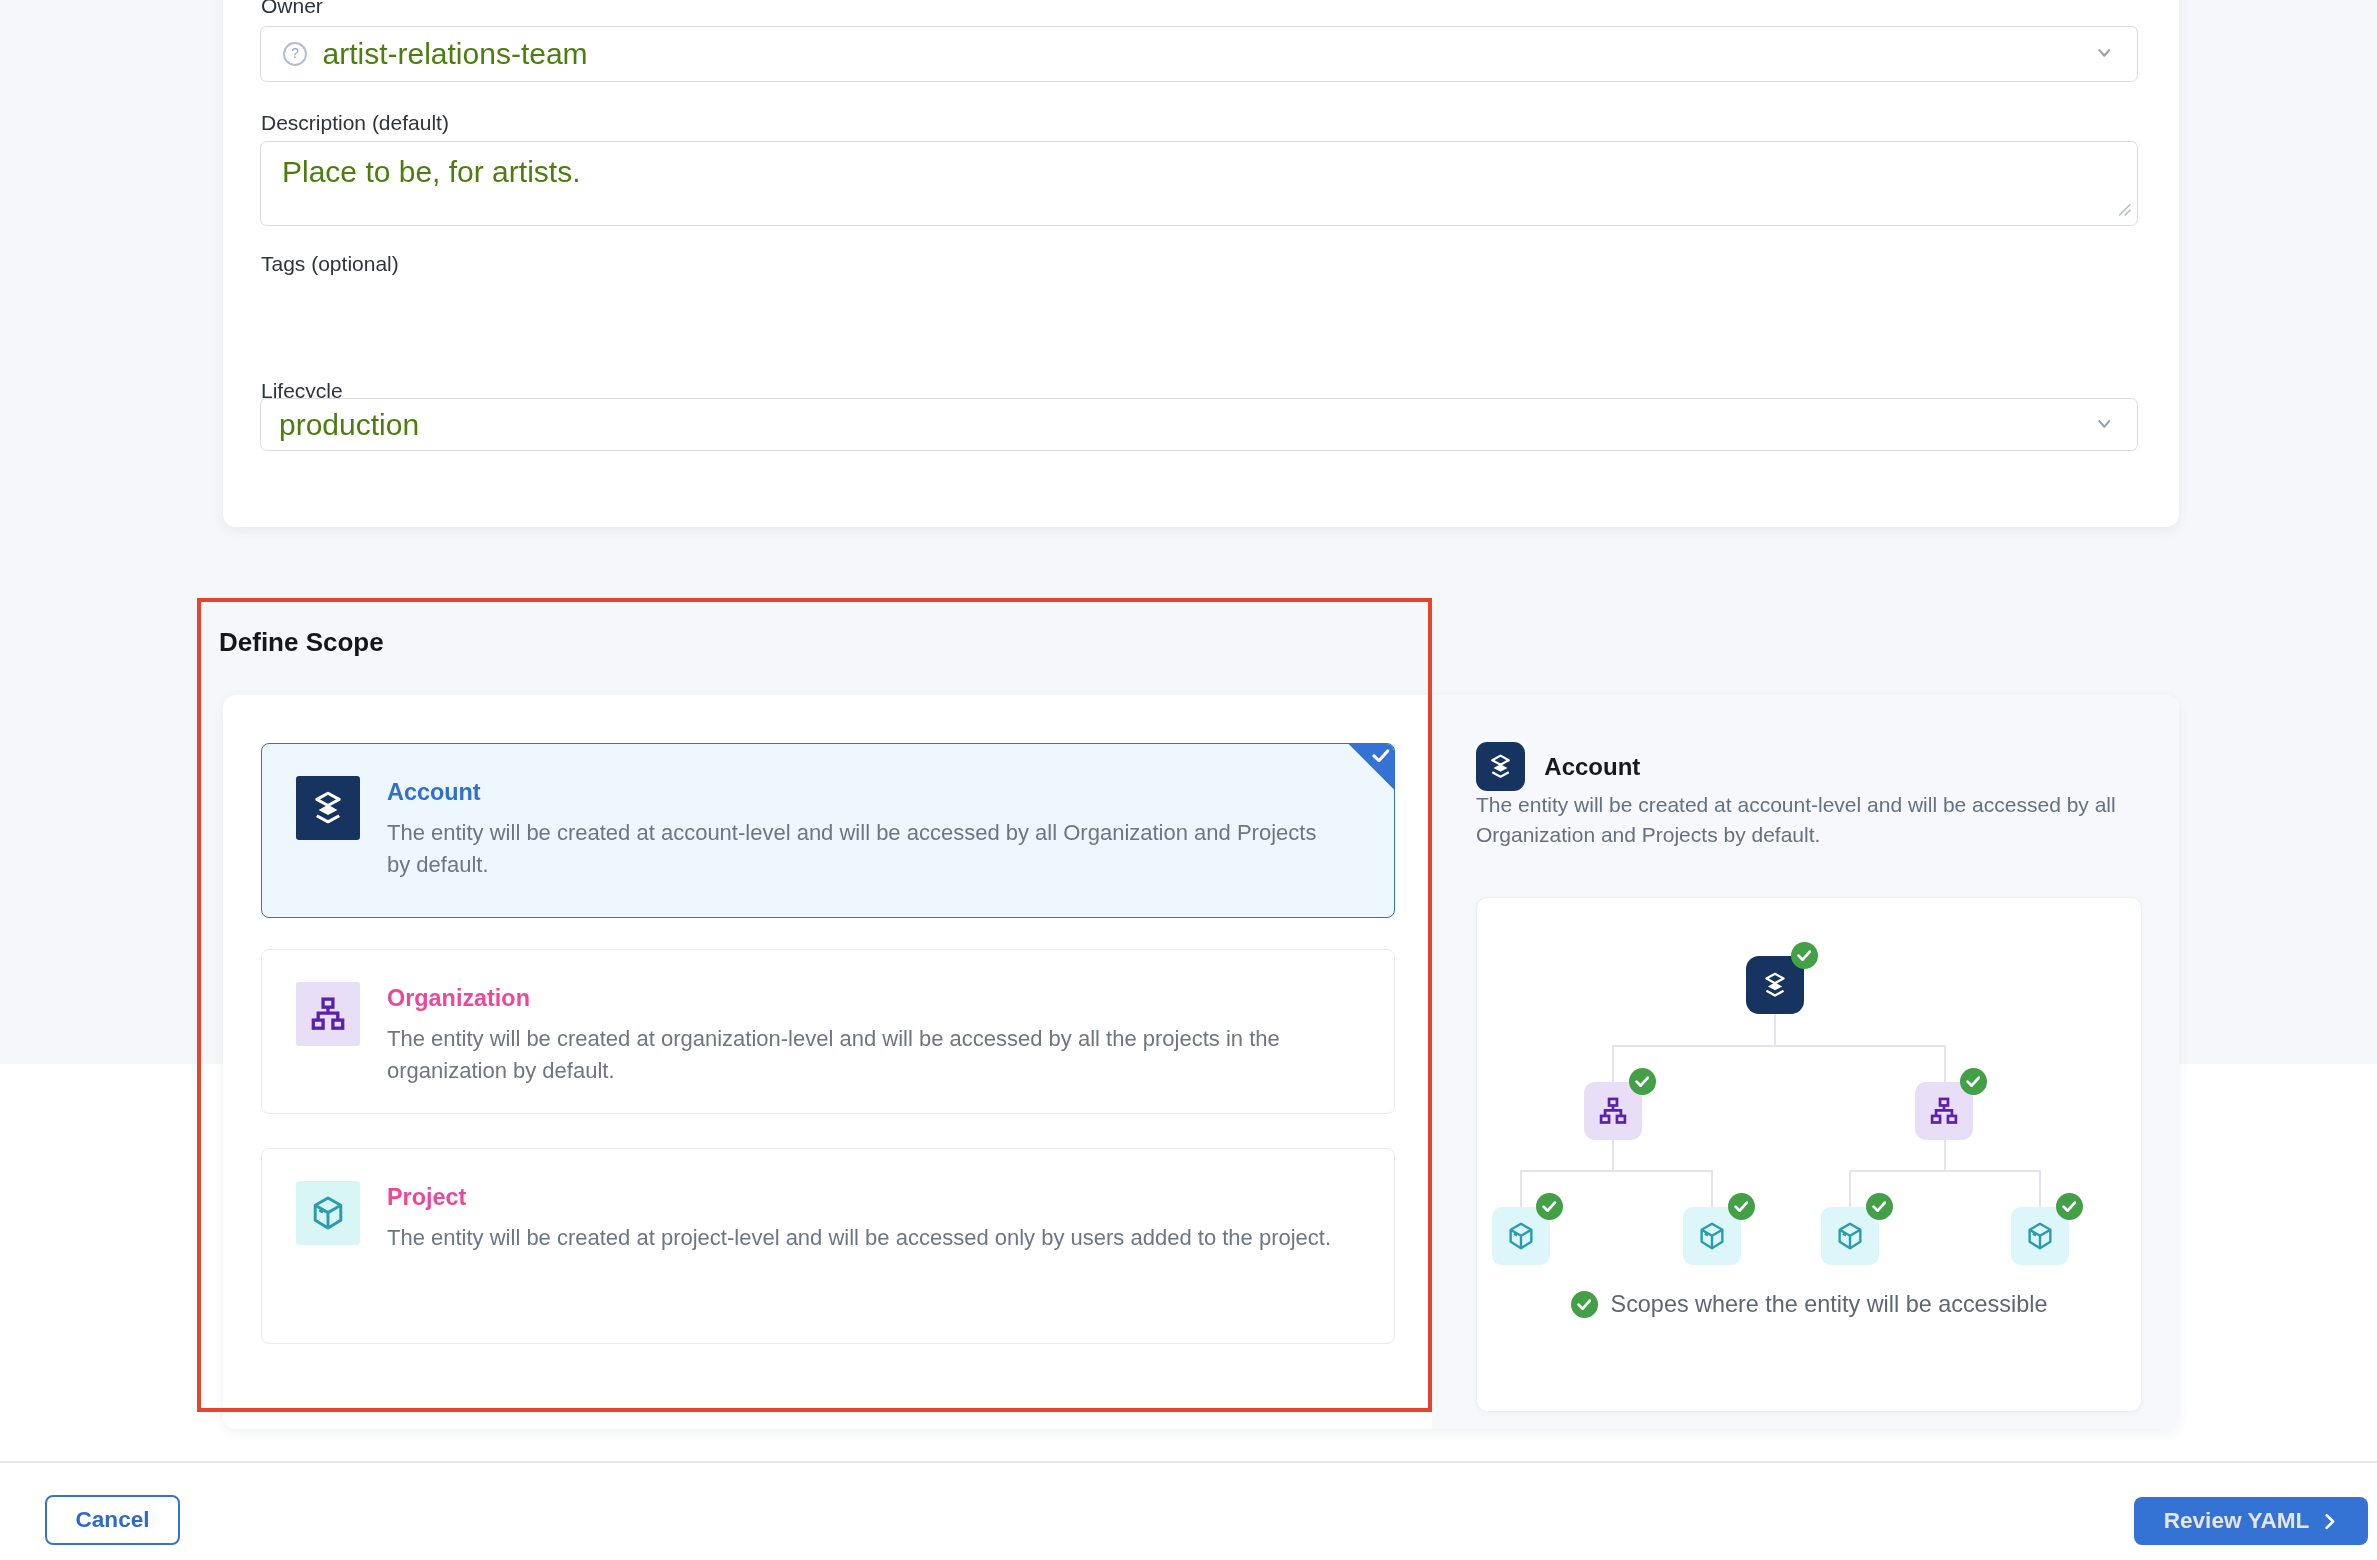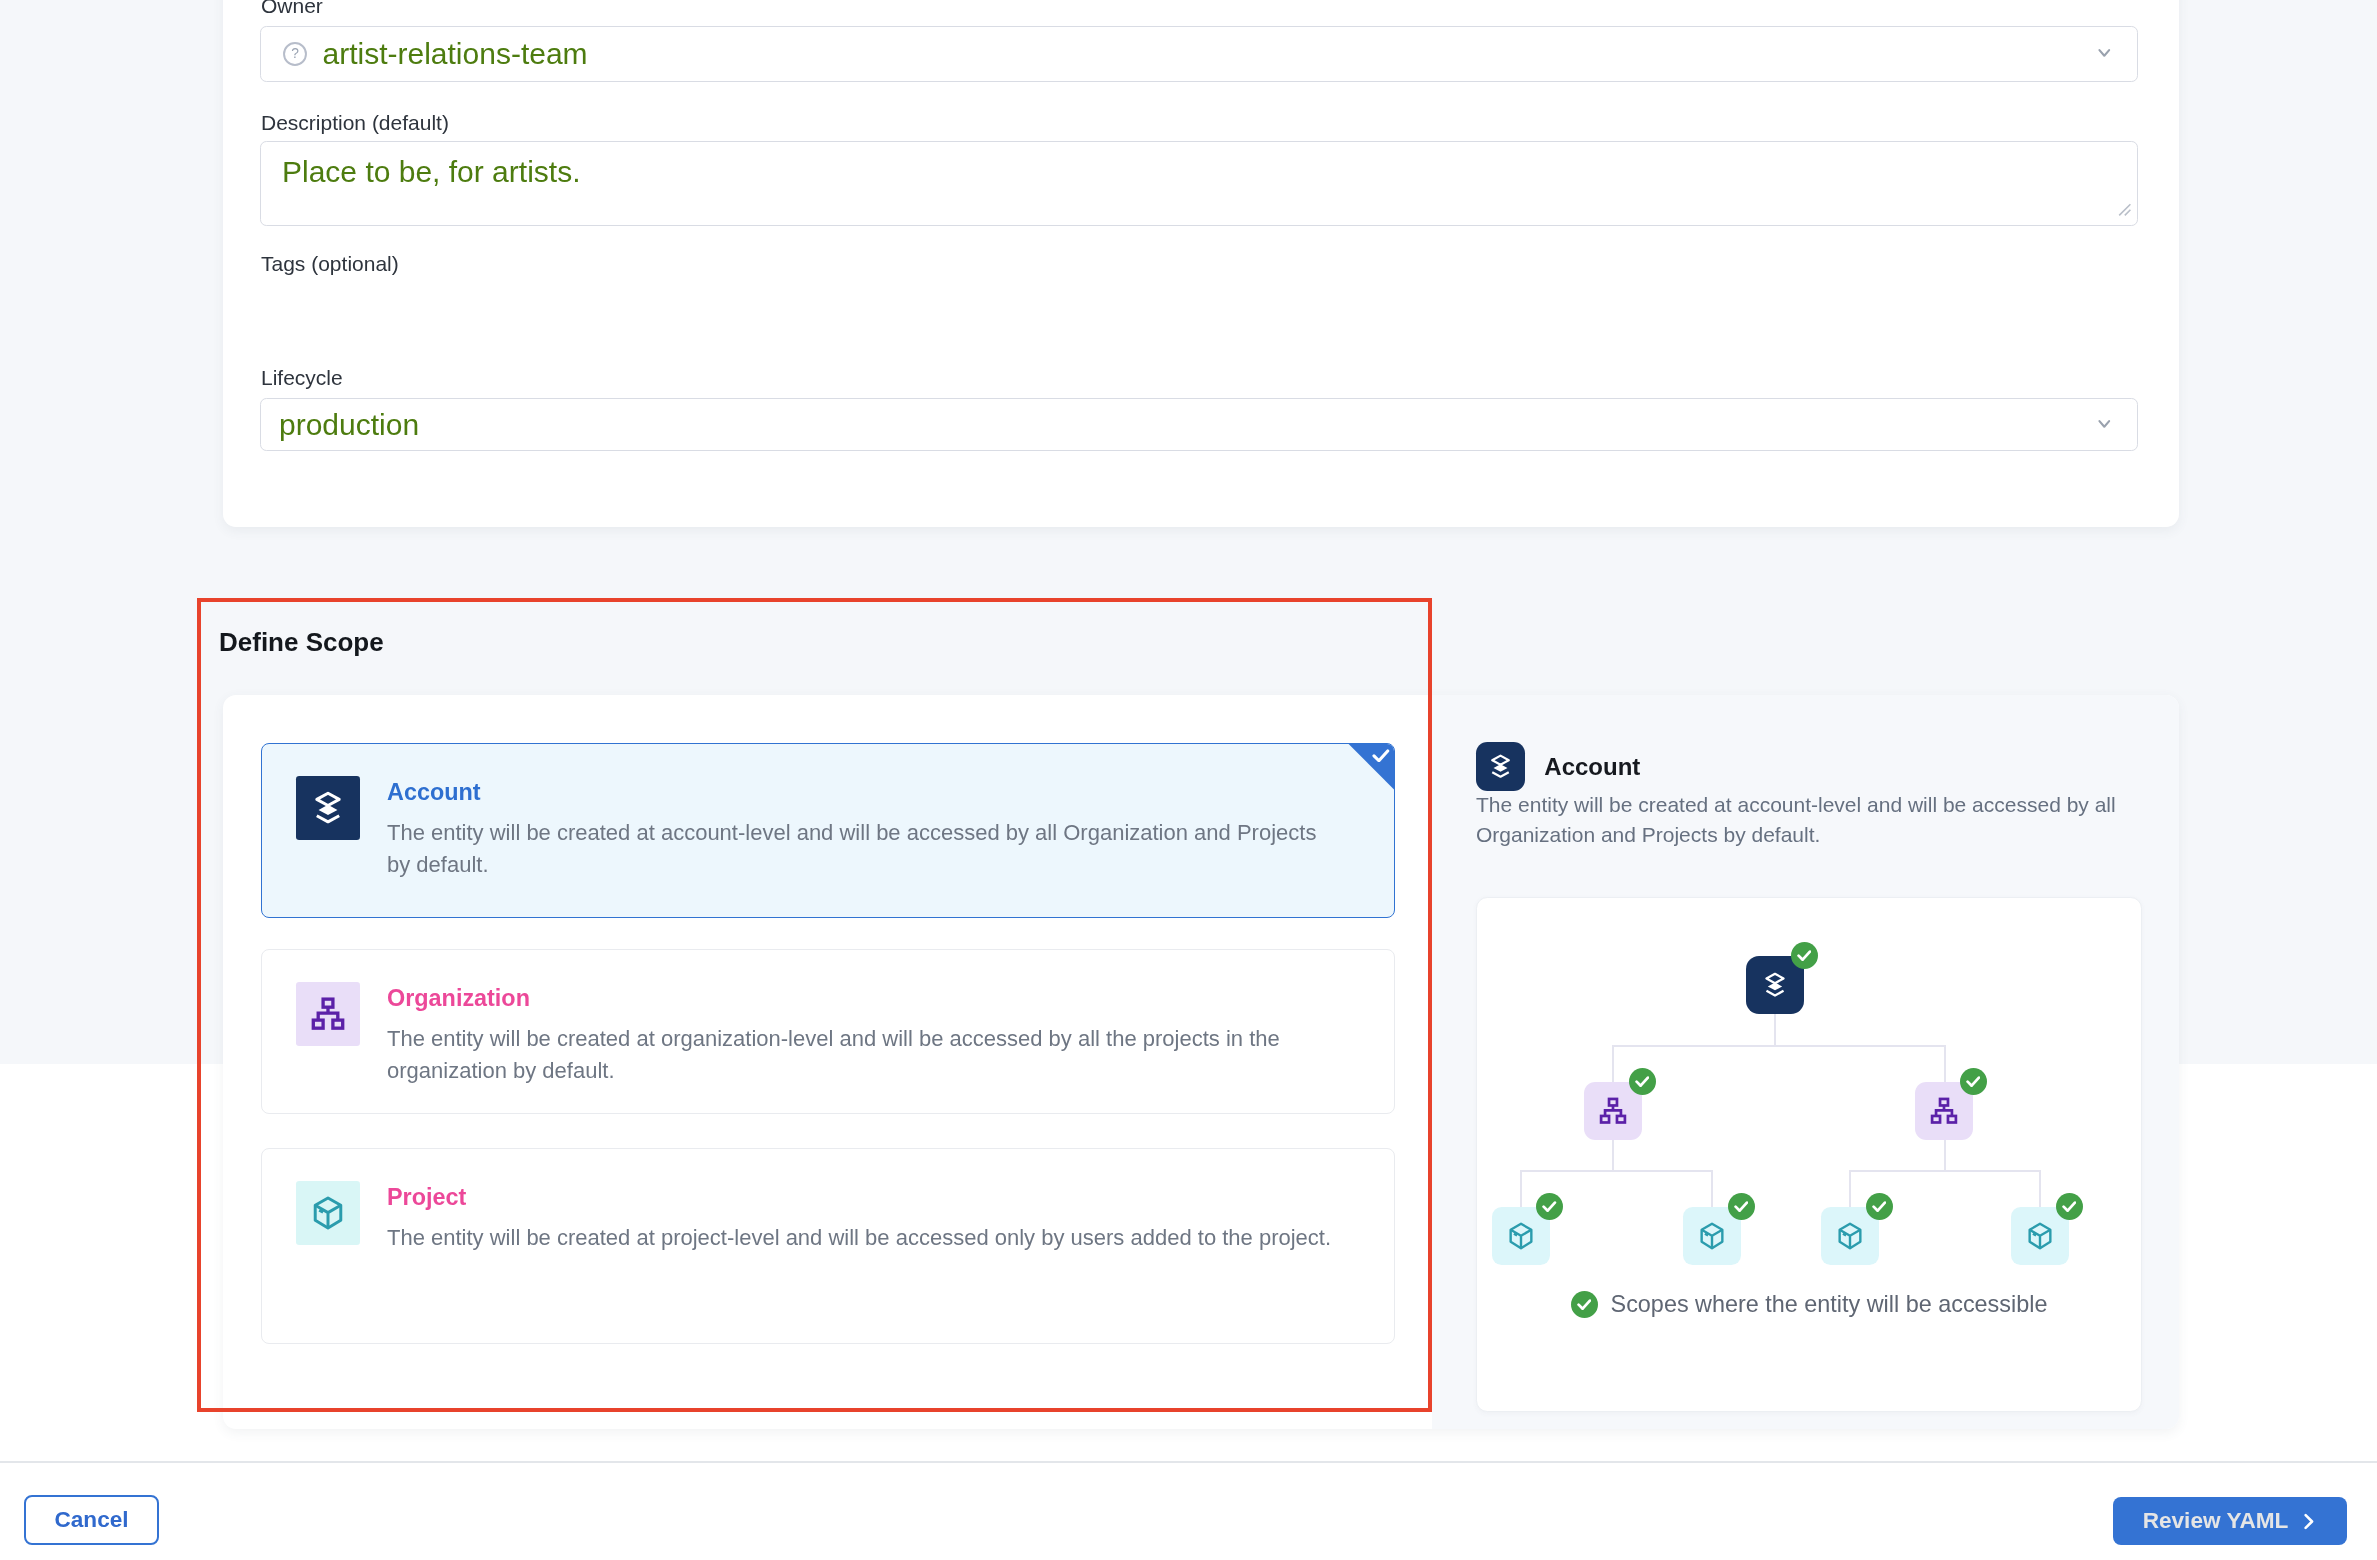--- a/index.html
+++ b/index.html
@@ -48,21 +48,21 @@
   .line{position:absolute;background:#e4e4ef;}
   .vline{width:1.6px;}
   .hline{height:1.6px;}
   #tree-legend{position:absolute;left:0;top:393px;width:100%;display:flex;align-items:center;justify-content:center;gap:13px;}
   #tree-legend .legend-text{font-size:23.4px;color:#5f6673;}
   
   .tag-chip{display:inline-flex;align-items:center;gap:6.4px;background:#cceefb;border-radius:4px;height:34px;padding:0 8px 0 9.7px;font-size:21px;color:#1f252c;}
   
   #footer-divider{position:absolute;left:0;top:1461px;width:2377px;height:1.6px;background:#e3e6ea;}
   #footer{position:absolute;left:0;top:1463px;width:2377px;height:98px;background:#fff;}
-  .btn{position:absolute;display:flex;align-items:center;justify-content:center;gap:11.3px;border-radius:8px;font-size:22.6px;font-weight:700;cursor:pointer;box-sizing:border-box;font-family:"Liberation Sans",sans-serif;}
+  .btn{position:absolute;display:flex;align-items:center;justify-content:center;gap:11.3px;border-radius:8px;font-size:22.6px;font-weight:700;cursor:pointer;box-sizing:border-box;font-family:"Liberation Sans",sans-serif;margin-left:21px;}
   #cancel-btn{left:24px;top:32px;width:135px;height:50px;background:#fff;border:2px solid var(--accent);color:#3069cd;}
   #review-btn{left:2113px;top:34px;width:234px;height:48px;background:var(--accent);border:none;color:#e5e5e5;}
   .resize-handle{position:absolute;right:4.8px;bottom:4.8px;}
 </style>
 </head>
 <body>
 
 <div class="bg-top"></div>
 
 <div id="top-card" class="card">
@@ -88,21 +88,21 @@
     <span class="input-text" style="margin:13px 0 0 21px;">Place to be, for artists.</span>
     <span class="resize-handle">
       <svg width="16" height="16" viewBox="0 0 20 20">
           <path d="M4 18 L18 4 M11 18 L18 11" stroke="#b9bfc9" stroke-width="2" fill="none"></path>
         </svg>
     </span>
   </div>
 
   <div class="field-label" style="left:38px;top:284px;">Tags (optional)</div>
 
-  <div class="field-label" style="left:38px;top:398px;">Lifecycle</div>
+  <div class="field-label" style="left:38px;top:411px;">Lifecycle</div>
   <div class="input-box" style="left:37px;top:430px;width:1878px;height:53px;">
     <span class="input-text" style="margin-left:18px;">production</span>
     <span class="chev">
       <svg width="22.6" height="22.6" viewBox="0 0 28 28">
           <polyline points="8,11 14,18 20,11" fill="none" stroke="#9aa2ae" stroke-width="2.6" stroke-linecap="round" stroke-linejoin="round"></polyline>
         </svg>
     </span>
   </div>
 </div>
 

